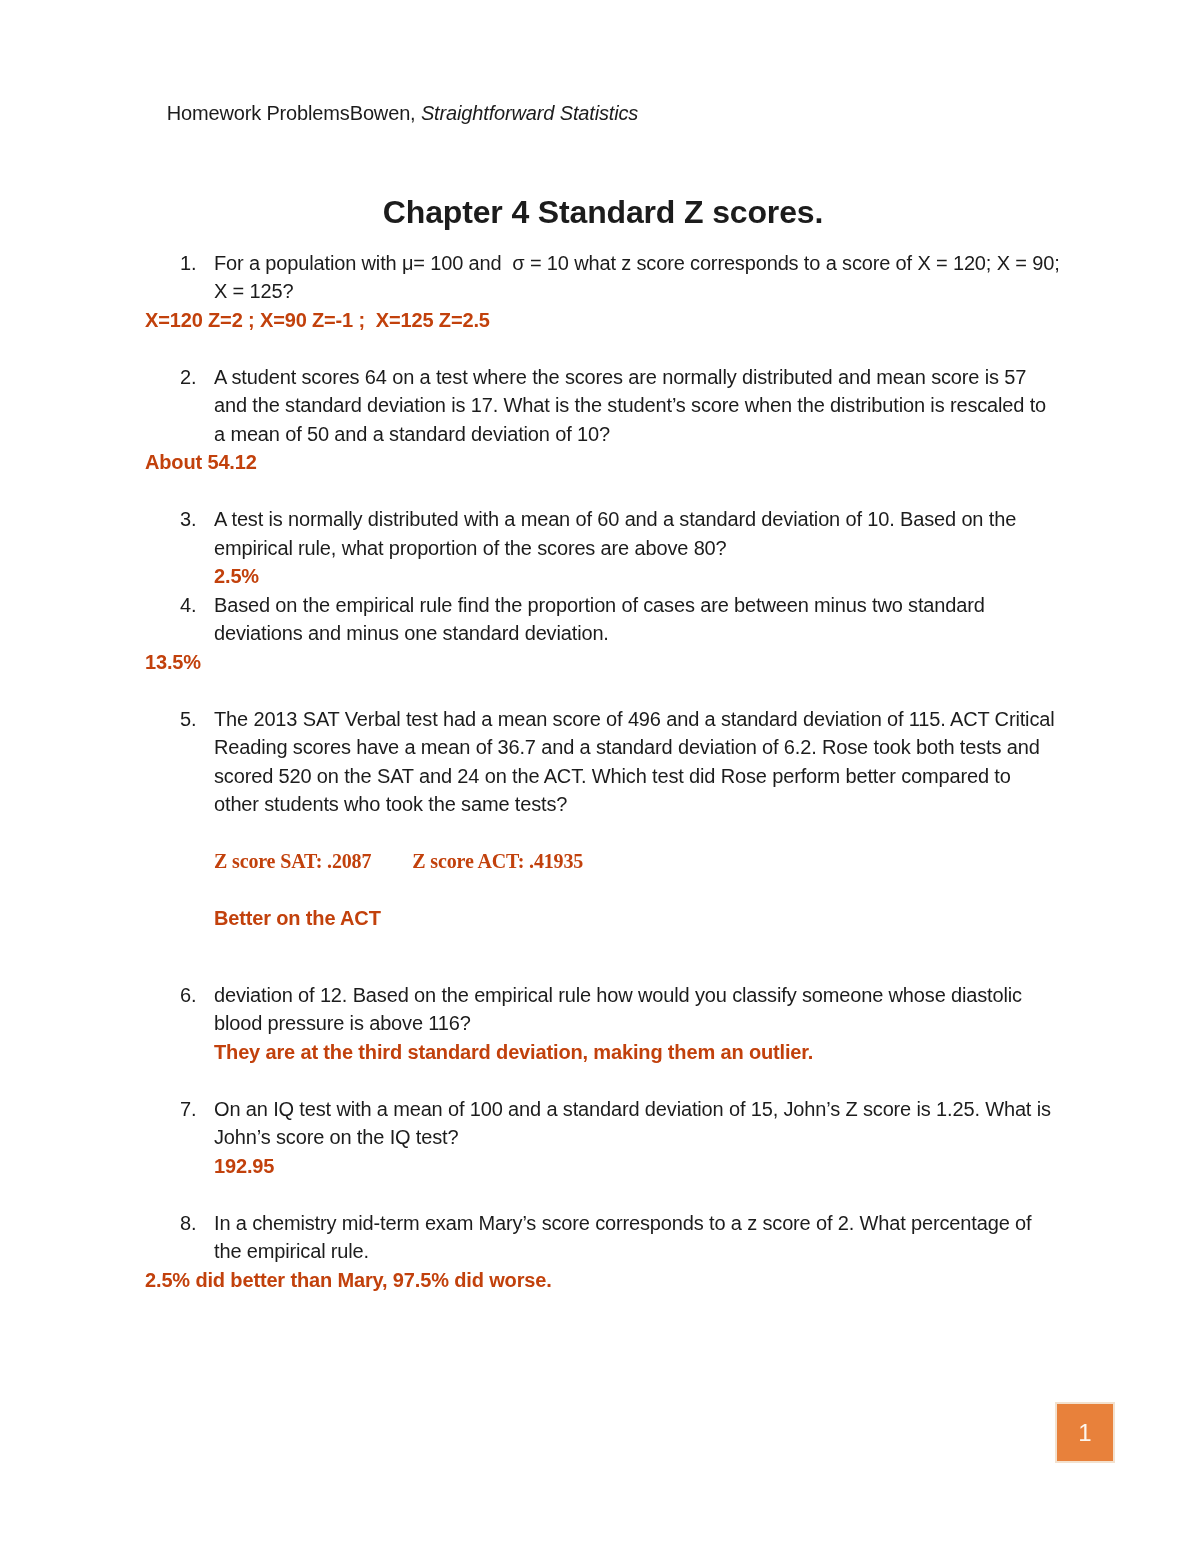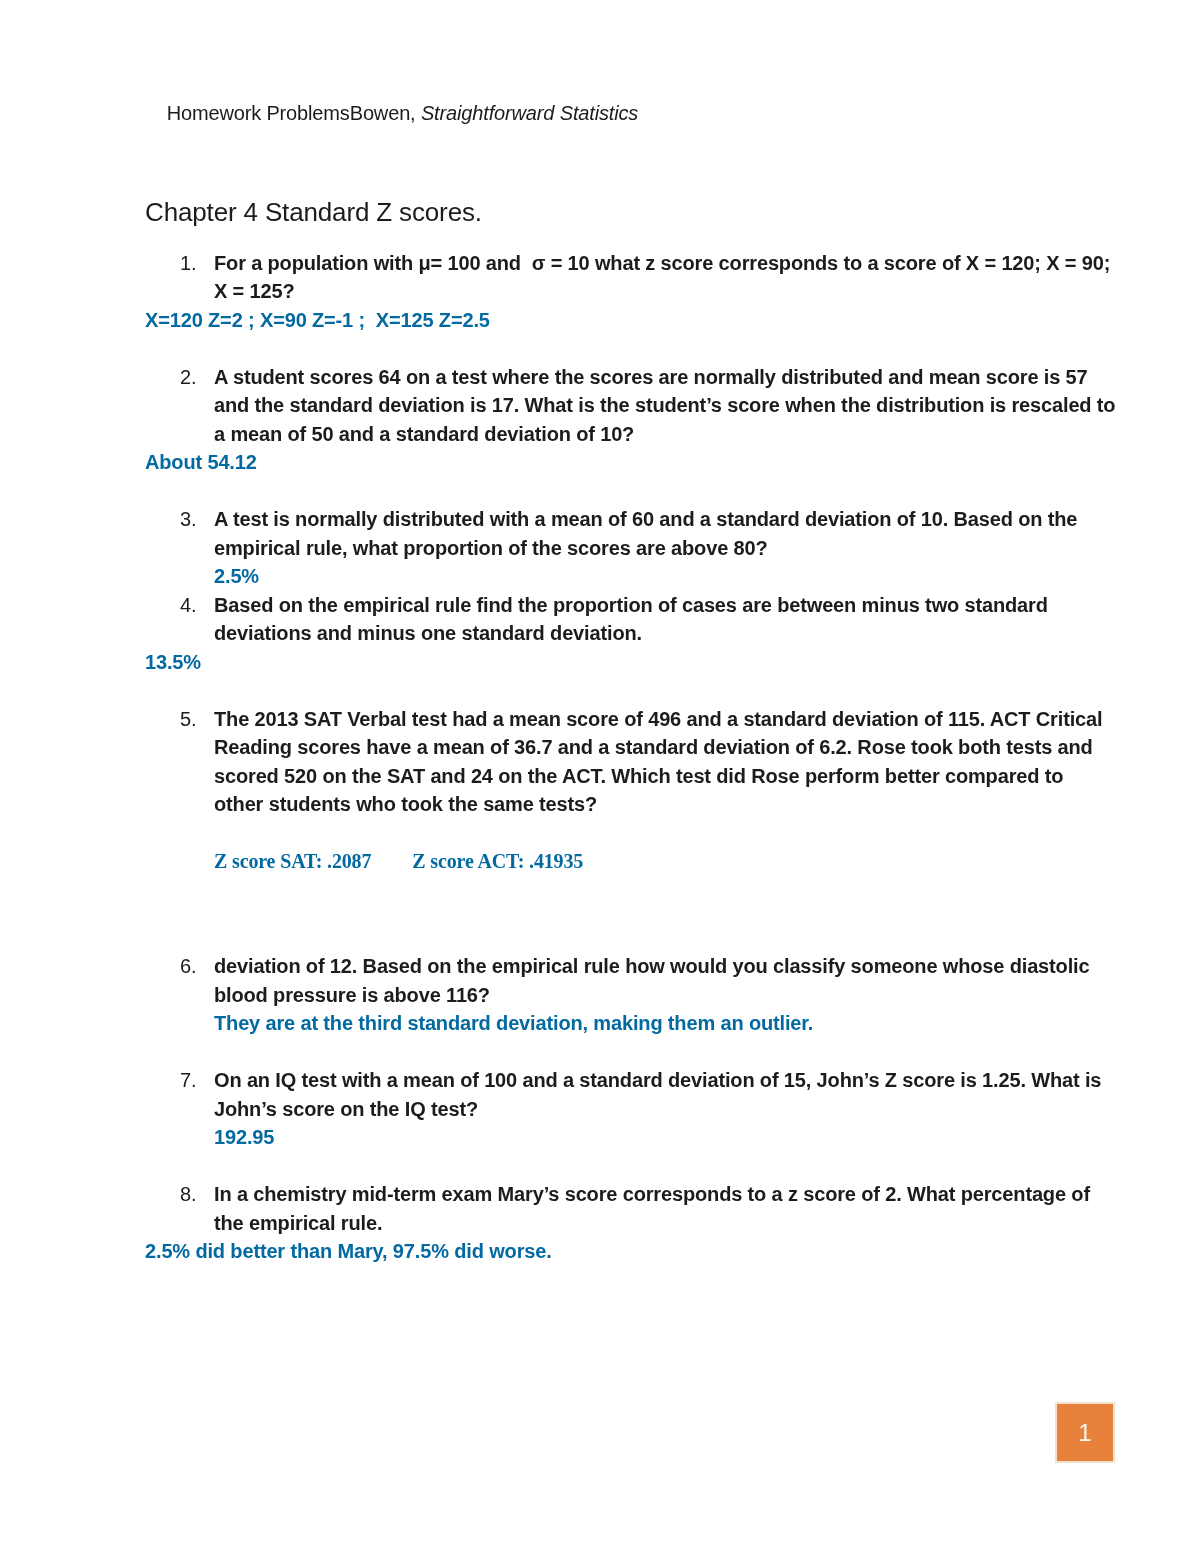--- a/index.html
+++ b/index.html
@@ -15,37 +15,38 @@
     color: #1c1c1c;
     letter-spacing: -0.15px;
     padding: 70px 100px 0 98px;
     overflow: hidden;
     margin-left: 47px;
   }
   .doc-header { white-space: pre-wrap; }
   .doc-header .italic { font-style: italic; }
   .doc-title {
     margin-top: 38px;
-    font-size: 26px;
-    font-weight: normal;
+    font-size: 32px;
+    font-weight: bold;
     line-height: 36px;
+    text-align: center;
     width: 916px;
   }
   .content { margin-top: 19px; }
   .item { display: grid; grid-template-columns: 69px 1fr; }
   .item .num {
     grid-column: 1;
     padding-left: 35px;
     white-space: pre;
   }
   .item .q-lines { grid-column: 2; }
-  .q-line { white-space: pre; font-weight: bold; }
+  .q-line { white-space: pre; }
   .answer {
     font-weight: bold;
-    color: #0369a1;
+    color: #c2410c;
     white-space: pre-wrap;
   }
   .ans-flush { margin-left: 0; }
   .ans-indent { margin-left: 69px; }
   .zscore-row { display: flex; font-family: Liberation Serif, serif; }
   .zscore-row .z2 { margin-left: 41px; }
   .sp { height: 28.5px; }
   .sp-sm { height: 24px; }
   .page-badge {
     position: absolute;
@@ -130,20 +131,21 @@
         <div class="q-line">scored 520 on the SAT and 24 on the ACT. Which test did Rose perform better compared to</div>
         <div class="q-line">other students who took the same tests?</div>
       </div>
     </div>
     <div class="sp"></div>
     <div class="answer ans-indent zscore-row">
       <span class="z1">Z score SAT: .2087</span>
       <span class="z2">Z score ACT: .41935</span>
     </div>
     <div class="sp"></div>
+    <div class="answer ans-indent">Better on the ACT</div>
 
     <div class="sp-sm"></div>
     <div class="sp-sm"></div>
 
     <div class="item">
       <span class="num">6.</span>
       <div class="q-lines">
         <div class="q-line">deviation of 12. Based on the empirical rule how would you classify someone whose diastolic</div>
         <div class="q-line">blood pressure is above 116?</div>
       </div>

